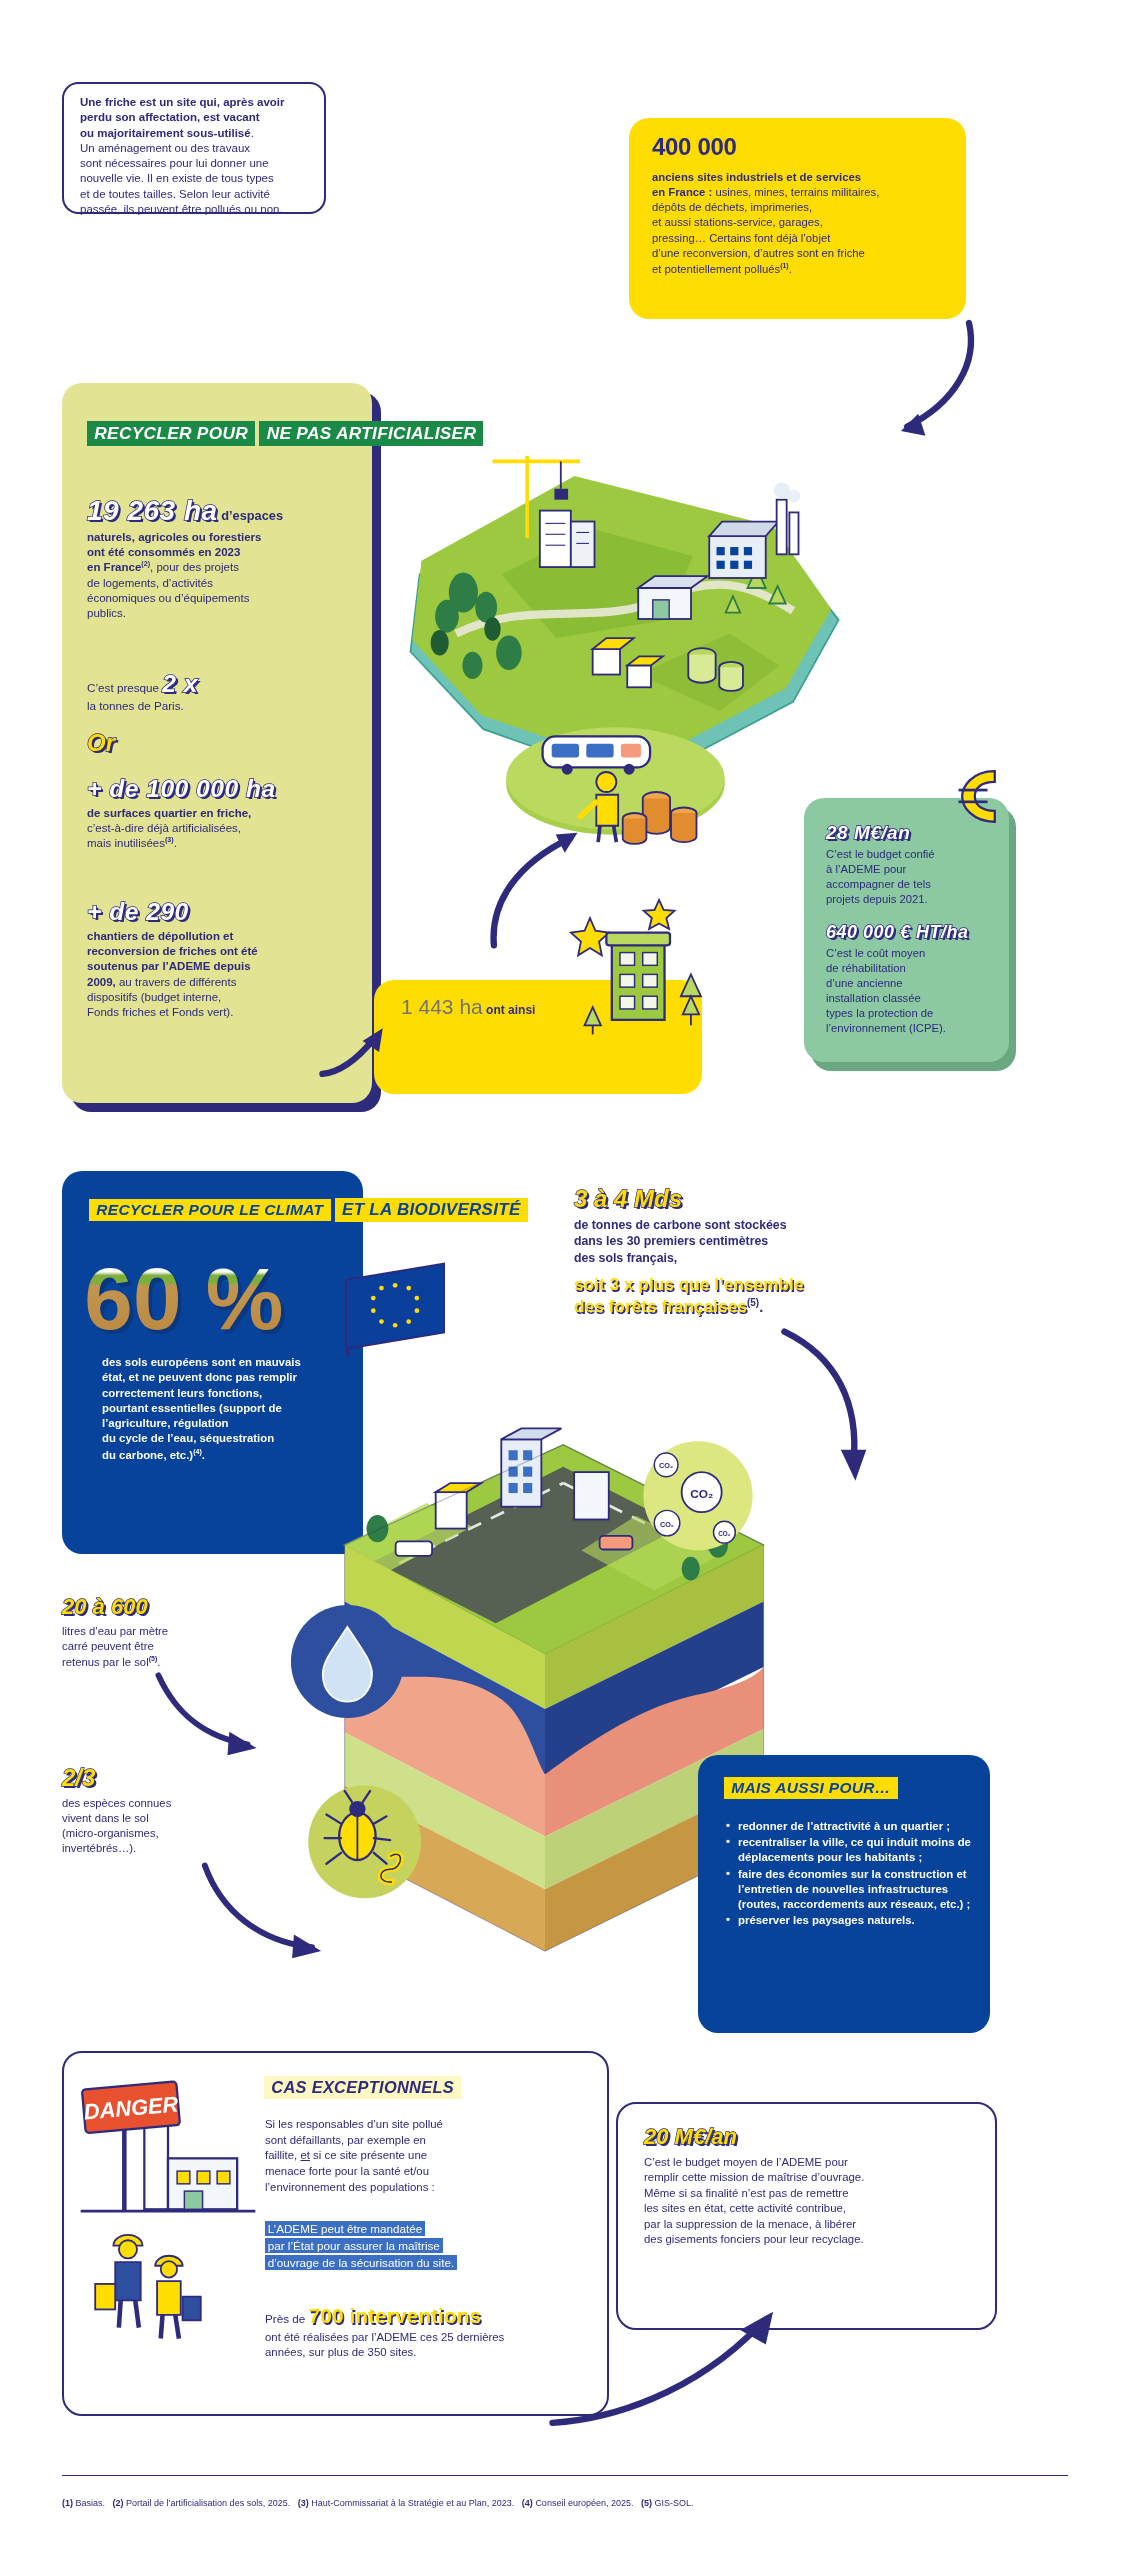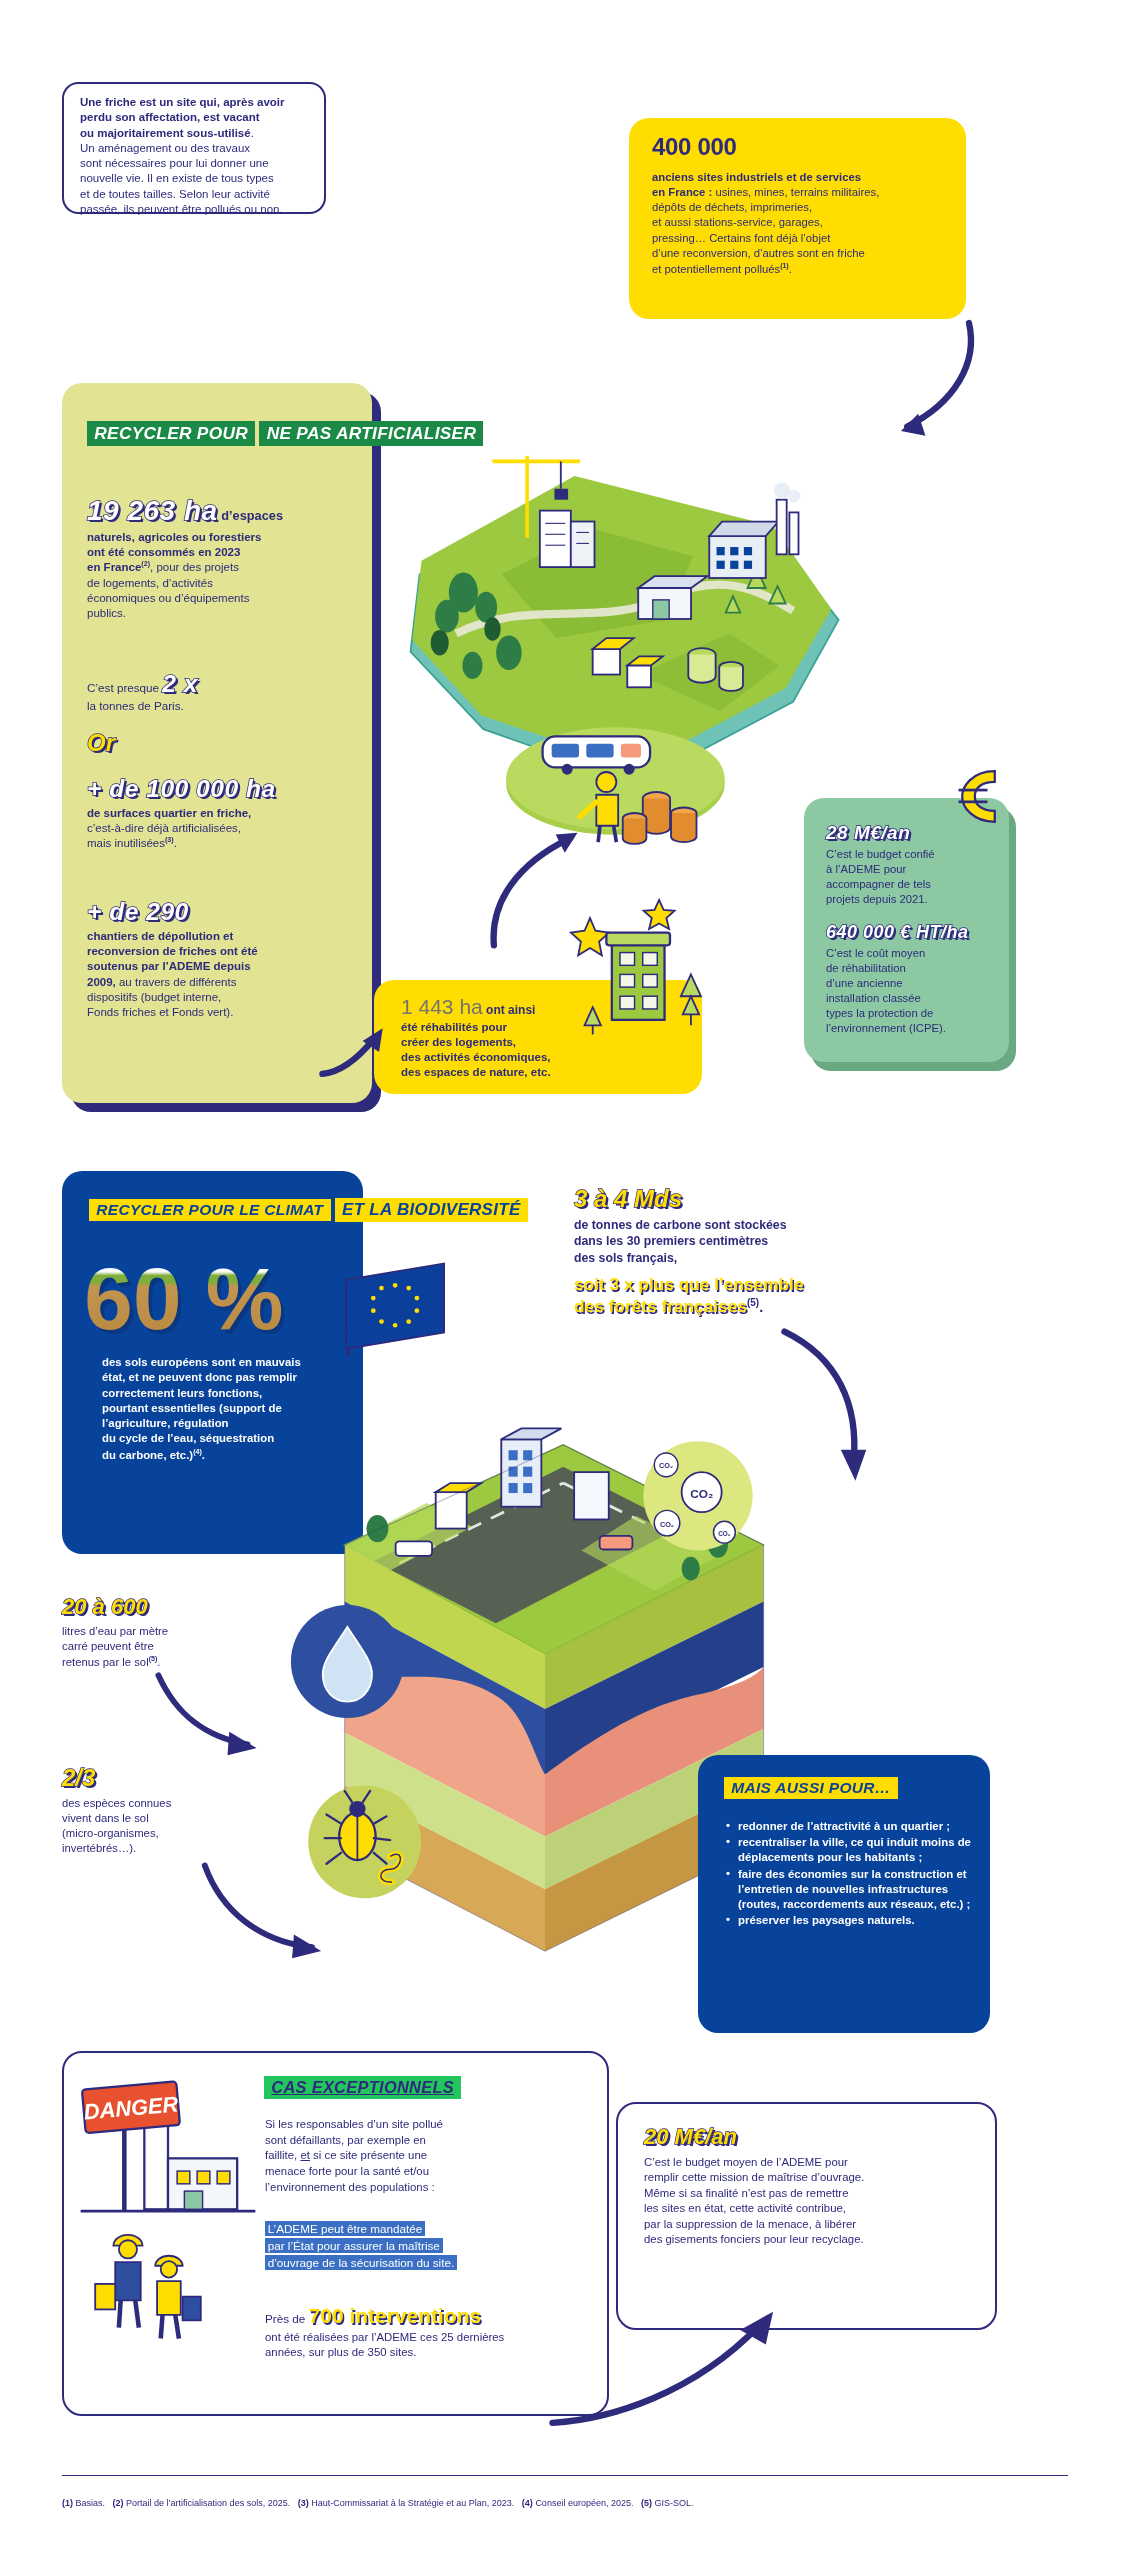--- a/index.html
+++ b/index.html
@@ -53,25 +53,24 @@
     padding: 1.8px 7.3px 2.7px 7.3px;
     font-size: 17.3px;
   }
   .kicker-yellow {
     background: #ffdd00;
     color: #08439b;
     padding: 1.8px 7.3px 2.7px 7.3px;
     font-size: 17.3px;
   }
   .kicker-yellow-navy {
-    background: #22c55e;
+    background: #fef9c3;
     color: #2e2a7c;
     padding: 1.8px 7.3px 2.7px 7.3px;
     font-size: 17.3px;
-    text-decoration: underline;
   }
 
   
   .bignum {
     font-weight: bold;
     font-style: italic;
     color: #ffffff;
     font-size: 28px;
     letter-spacing: 0.5px;
     -webkit-text-stroke: 1.5px #2e2a7c;
@@ -372,26 +371,20 @@
       <div>installation classée</div>
       <div>types la protection de</div>
       <div>l’environnement (ICPE).</div>
     </div>
   </div>
 
   <div class="card card-yellow" style="left:374px; top:980px; width:328px; height:114px;"></div>
   <div class="abs" style="left:401px; top:995px; width:301px;">
     <div style="white-space:nowrap;">
       <span class="bignum-plain" style="font-size:21px;">1 443 ha</span><span class="bold navy" style="font-size:12px;"> ont ainsi</span>
-    </div>
-    <div class="navy bold" style="font-size:11.5px; line-height:1.32; margin-top:0.9px;">
-      <div>été réhabilités pour</div>
-      <div>créer des logements,</div>
-      <div>des activités économiques,</div>
-      <div>des espaces de nature, etc.</div>
     </div>
   </div>
 
   <svg class="abs" style="left:570px; top:898px;" width="150" height="191" viewBox="0 0 165 210">
     <g>
       <path d="M 22 22 l 6 14 l 15 2 l -11 10 l 3 15 l -13 -8 l -13 8 l 3 -15 l -11 -10 l 15 -2 Z" fill="#ffdd00" stroke="#2e2a7c" stroke-width="2"></path>
       <path d="M 98 2 l 5 11 l 12 1 l -9 8 l 3 12 l -11 -6 l -11 6 l 3 -12 l -9 -8 l 12 -1 Z" fill="#ffdd00" stroke="#2e2a7c" stroke-width="2"></path>
     </g>
     <g>
       <rect x="46" y="48" width="58" height="86" fill="#9cc93f" stroke="#2e2a7c" stroke-width="2.5"></rect>

